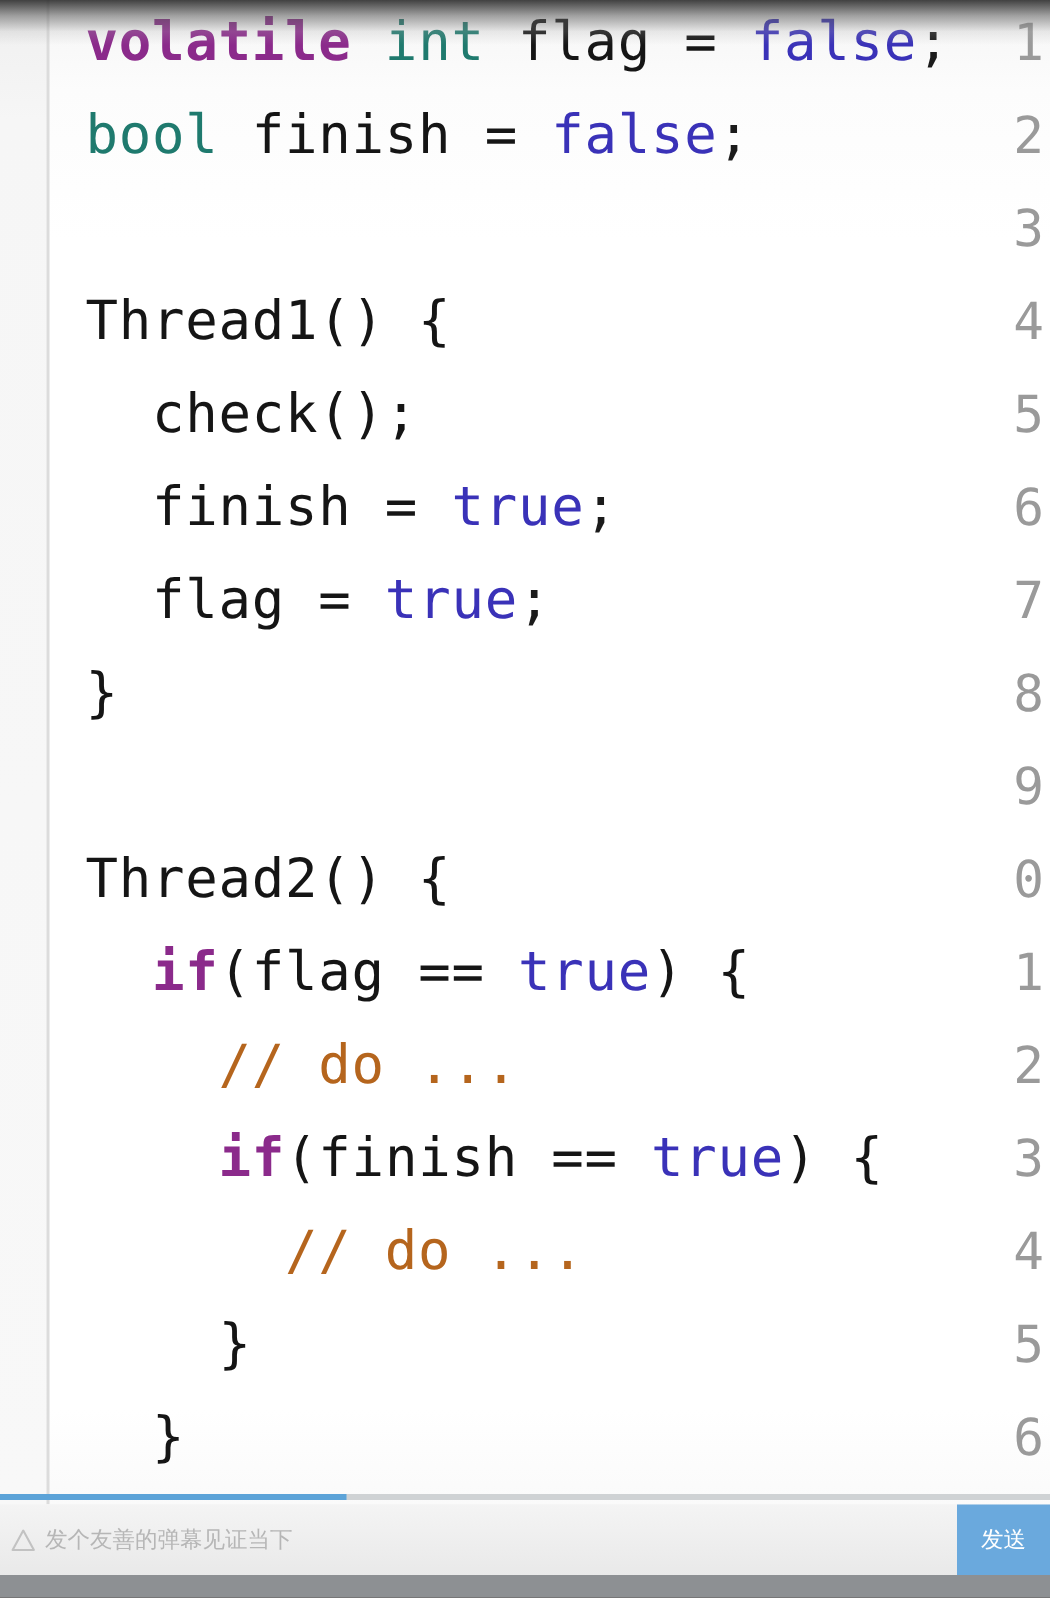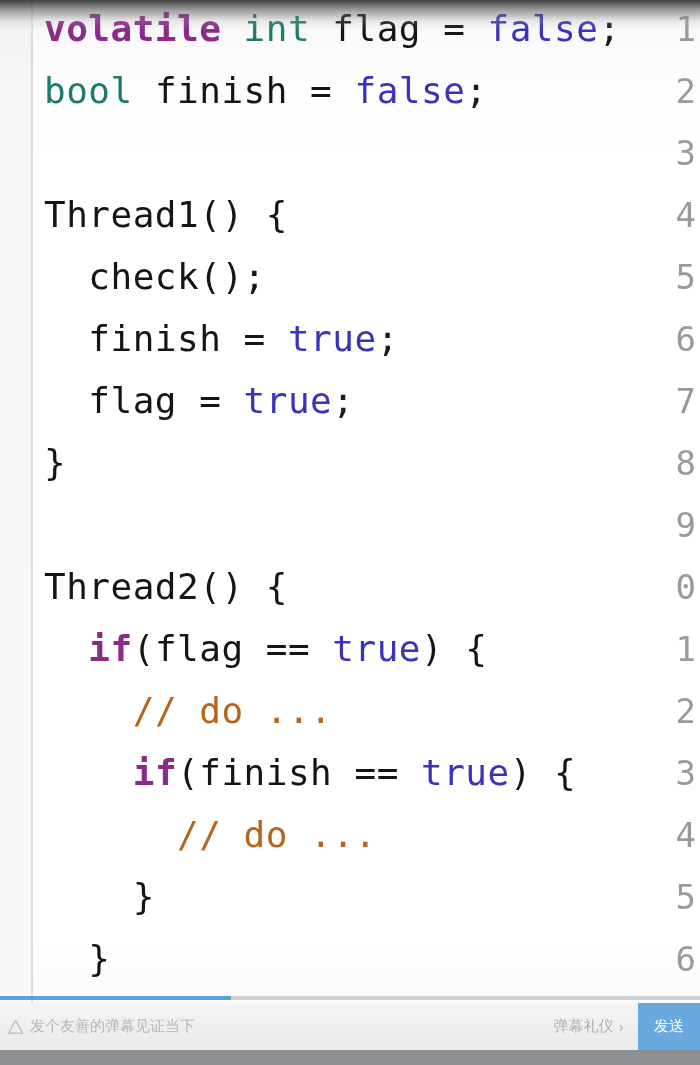--- a/index.html
+++ b/index.html
@@ -88,20 +88,21 @@
     white-space: pre;
   }
   .code-line {
     height: 62px;
     line-height: 62px;
     font-size: 36px;
     letter-spacing: 0.5px;
     color: #1b1b1b;
     white-space: pre;
     font-family: "DejaVu Sans Mono", "Liberation Mono", monospace;
+    margin-left: 13px;
   }
   .tok-kw      { color: #8b2a8b; font-weight: bold; }  
   .tok-type    { color: #1f7a6e; }  
   .tok-lit     { color: #3a32b8; }  
   .tok-plain   { color: #151515; }
   .tok-comment { color: #b5651d; }  
   .tok-punct   { color: #1b1b1b; }
 
   
   #progress-track {
@@ -242,23 +243,19 @@
     <div id="danmaku-row">
 
       <div id="danmaku-style-icon">
         <svg width="17" height="16" viewBox="0 0 17 16" aria-hidden="true">
           <path d="M8.5 1.4 L15.6 14.3 L1.4 14.3 Z" fill="none" stroke="#c2c2c2" stroke-width="1.4" stroke-linejoin="round"></path>
         </svg>
       </div>
 
       <div id="danmaku-input">发个友善的弹幕见证当下</div>
 
-      <div id="danmaku-etiquette">
-        <span>弹幕礼仪</span>
-        <span id="chevron-right-icon">›</span>
-      </div>
 
       <div id="send-button" style="background: rgb(106, 169, 221);">发送</div>
     </div>
     <div id="danmaku-bottom-strip"></div>
   </div>
 
 </div>
 
 </body></html>

